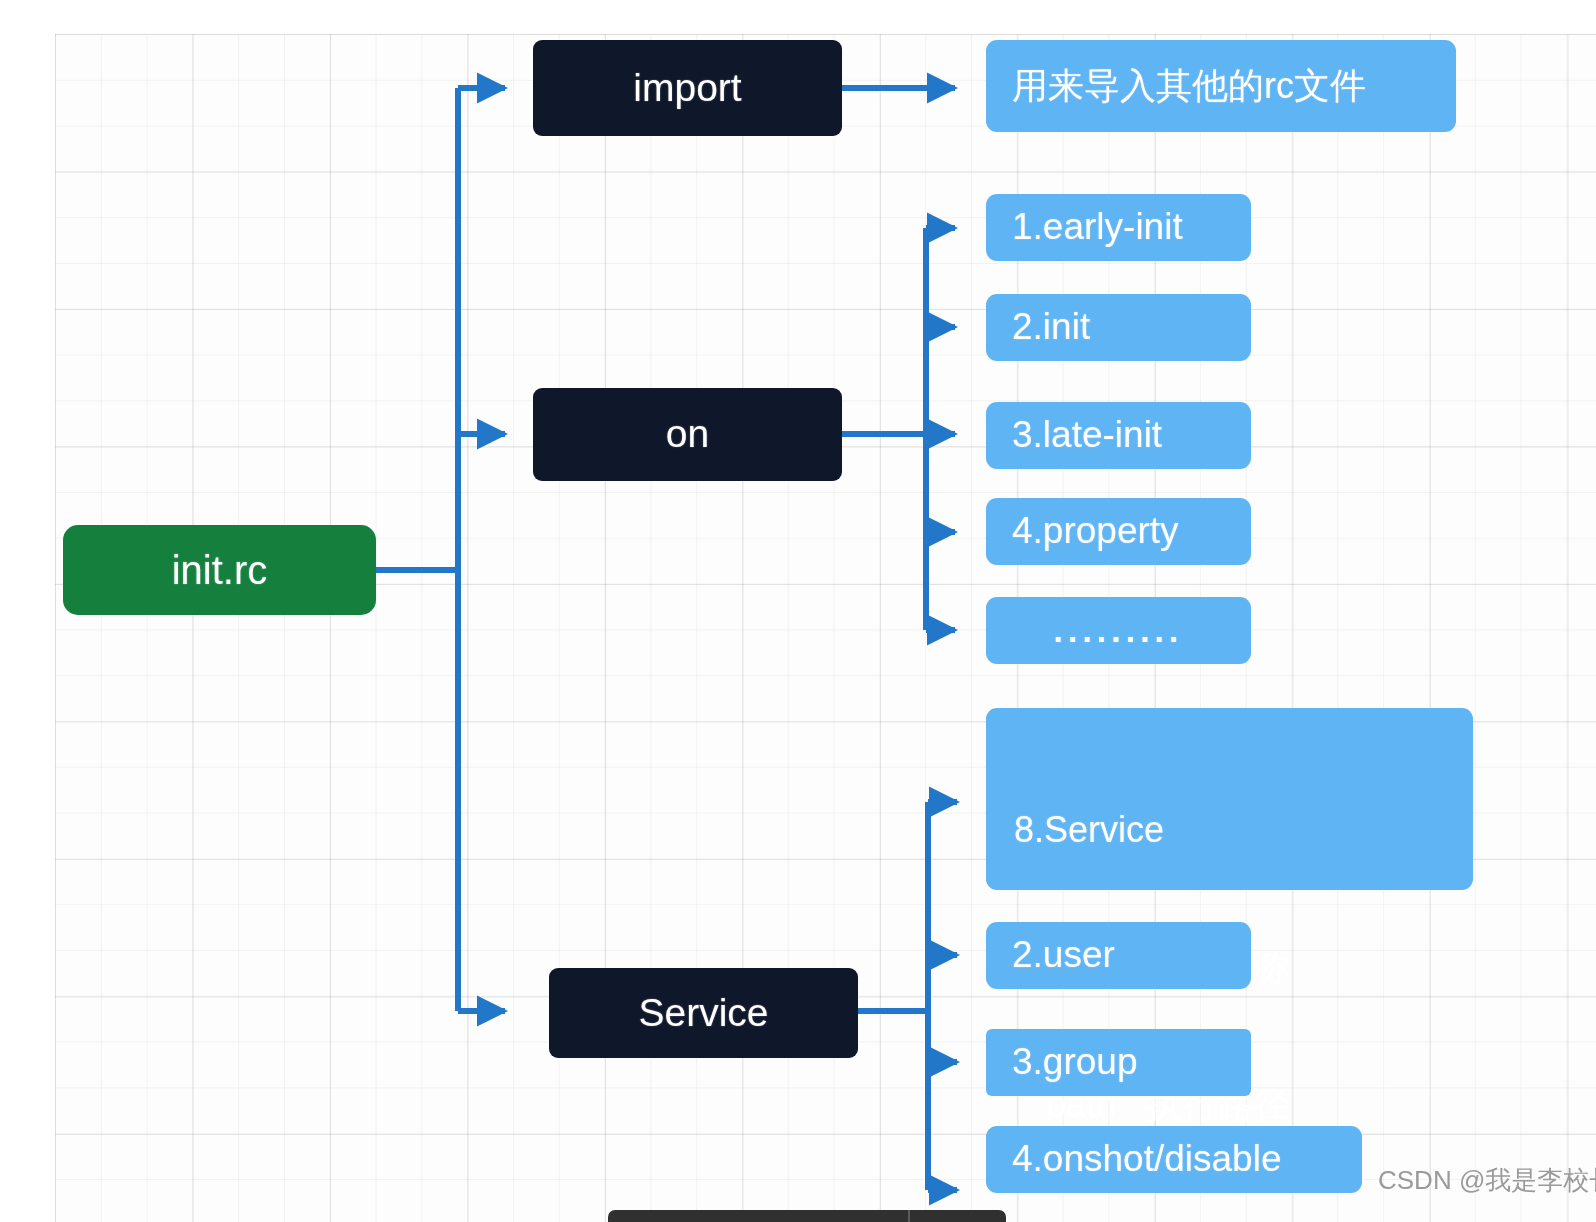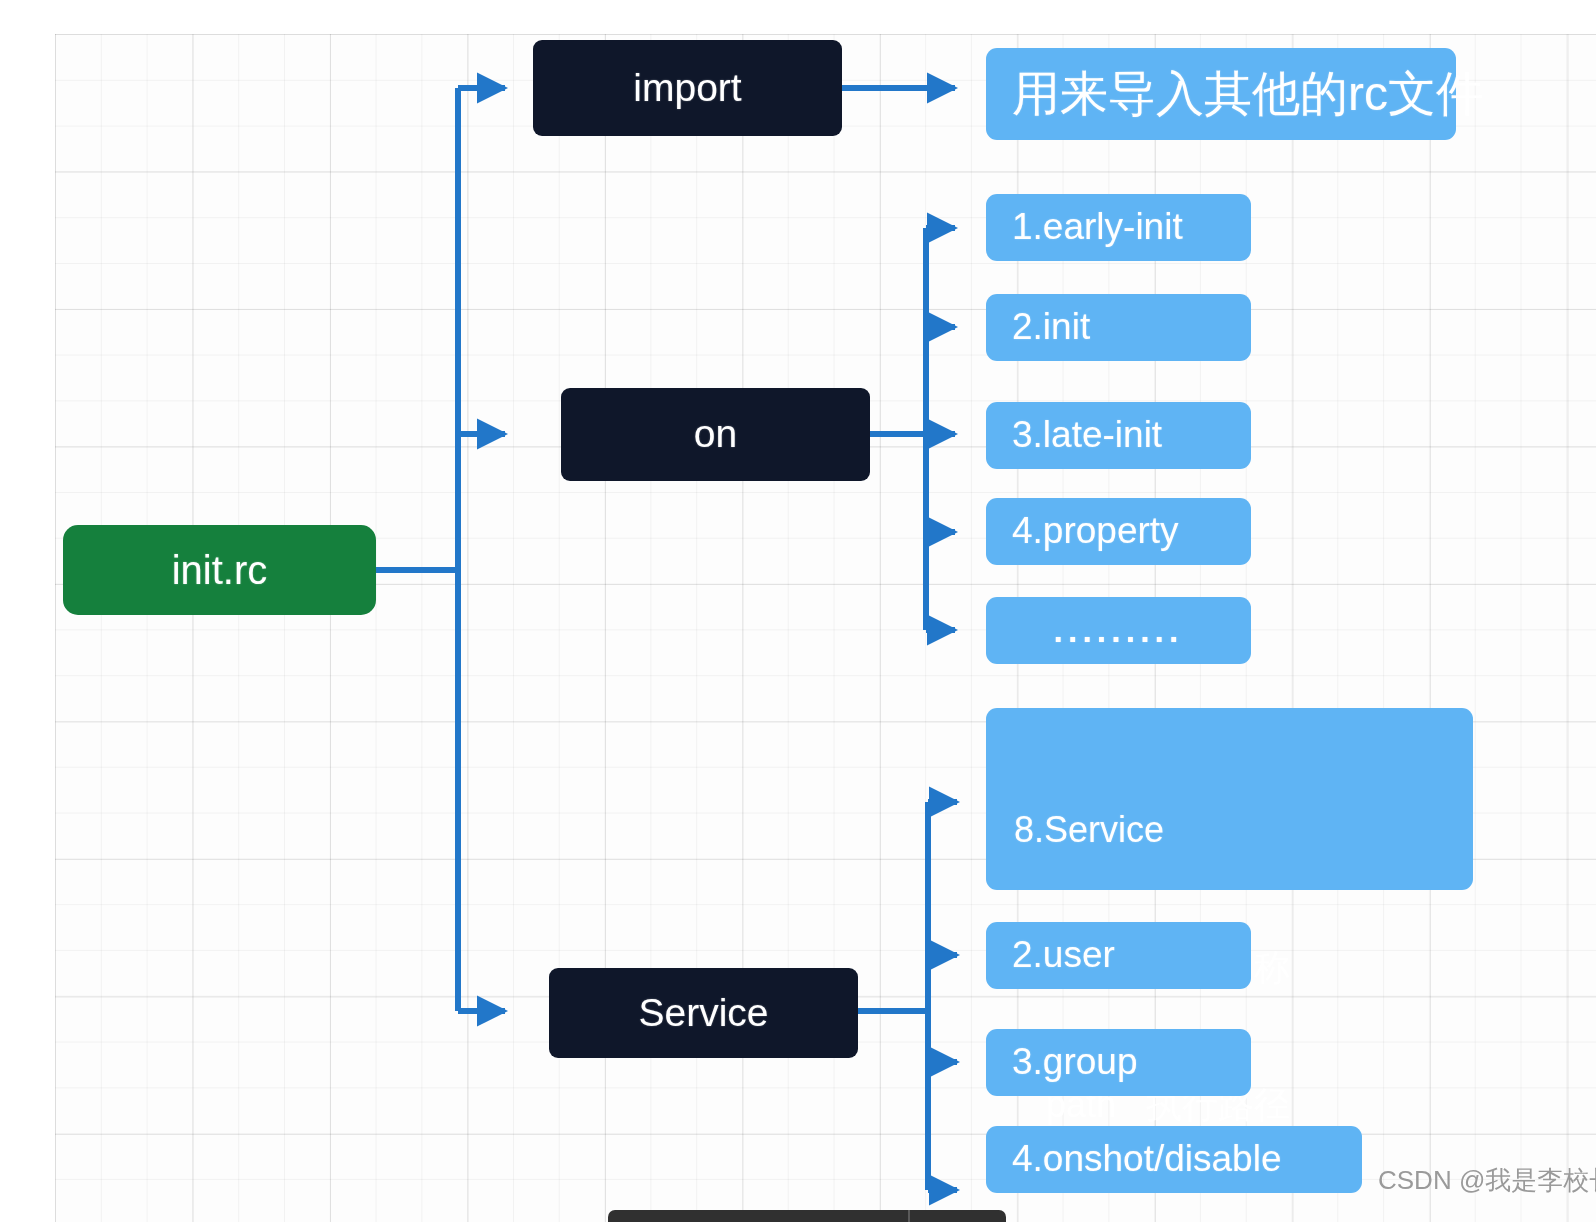--- a/index.html
+++ b/index.html
@@ -69,21 +69,21 @@
   .node-branch {
     background: #0f172a;
     border-radius: 9px;
     font-size: 39px;
   }
   .node-leaf {
     background: #5fb4f4;
     border-radius: 11px;
     font-size: 37px;
   }
-  .node-leaf.cjk { font-size: 48px; margin-top: 8px; }
+  .node-leaf.cjk { font-size: 36px; }
 
   .leaf-multiline {
     display: block;
     padding: 8px 0 0 28px;
     font-size: 36px;
     line-height: 1.27;
   }
   .leaf-multiline .ml-row { display: block; white-space: pre; }
   .leaf-multiline .ml-row.indent { padding-left: 32px; }
 
@@ -170,21 +170,21 @@
   </svg>
 
   <div class="node node-root center" style="left:63px; top:525px; width:313px; height:90px;">
     <span>init.rc</span>
   </div>
 
   <div class="node node-branch center" style="left:533px; top:40px; width:309px; height:96px;">
     <span>import</span>
   </div>
 
-  <div class="node node-branch center" style="left:561px; top:388px; width:309px; height:93px;">
+  <div class="node node-branch center" style="left:533px; top:388px; width:309px; height:93px;">
     <span>on</span>
   </div>
 
   <div class="node node-branch center" style="left:533px; top:968px; width:309px; height:90px;margin-left:16px;">
     <span>Service</span>
   </div>
 
   <div class="node node-leaf cjk left" style="left:986px; top:40px; width:470px; height:92px; padding-left:26px;">
     <span>用来导入其他的rc文件</span>
   </div>
@@ -215,21 +215,21 @@
       <span class="ml-row indent">name 执行名称</span>
       <span class="ml-row indent">path   执行路径</span>
       <span class="ml-row indent">arg     执行参数</span>
     </span>
   </div>
 
   <div class="node node-leaf left" style="left:986px; top:922px; width:265px; height:67px; padding-left:26px;">
     <span>2.user</span>
   </div>
 
-  <div class="node node-leaf left" style="left:986px; top:1029px; width:265px; height:67px; padding-left:26px;">
+  <div class="node node-leaf left" style="left:986px; top:1029px; width:265px; height:67px; padding-left:26px;border-radius:6px;">
     <span>3.group</span>
   </div>
 
   <div class="node node-leaf left" style="left:986px; top:1126px; width:376px; height:67px; padding-left:26px;">
     <span>4.onshot/disable</span>
   </div>
 
   <div id="bottom-bar">
     <div class="divider"></div>
   </div>

